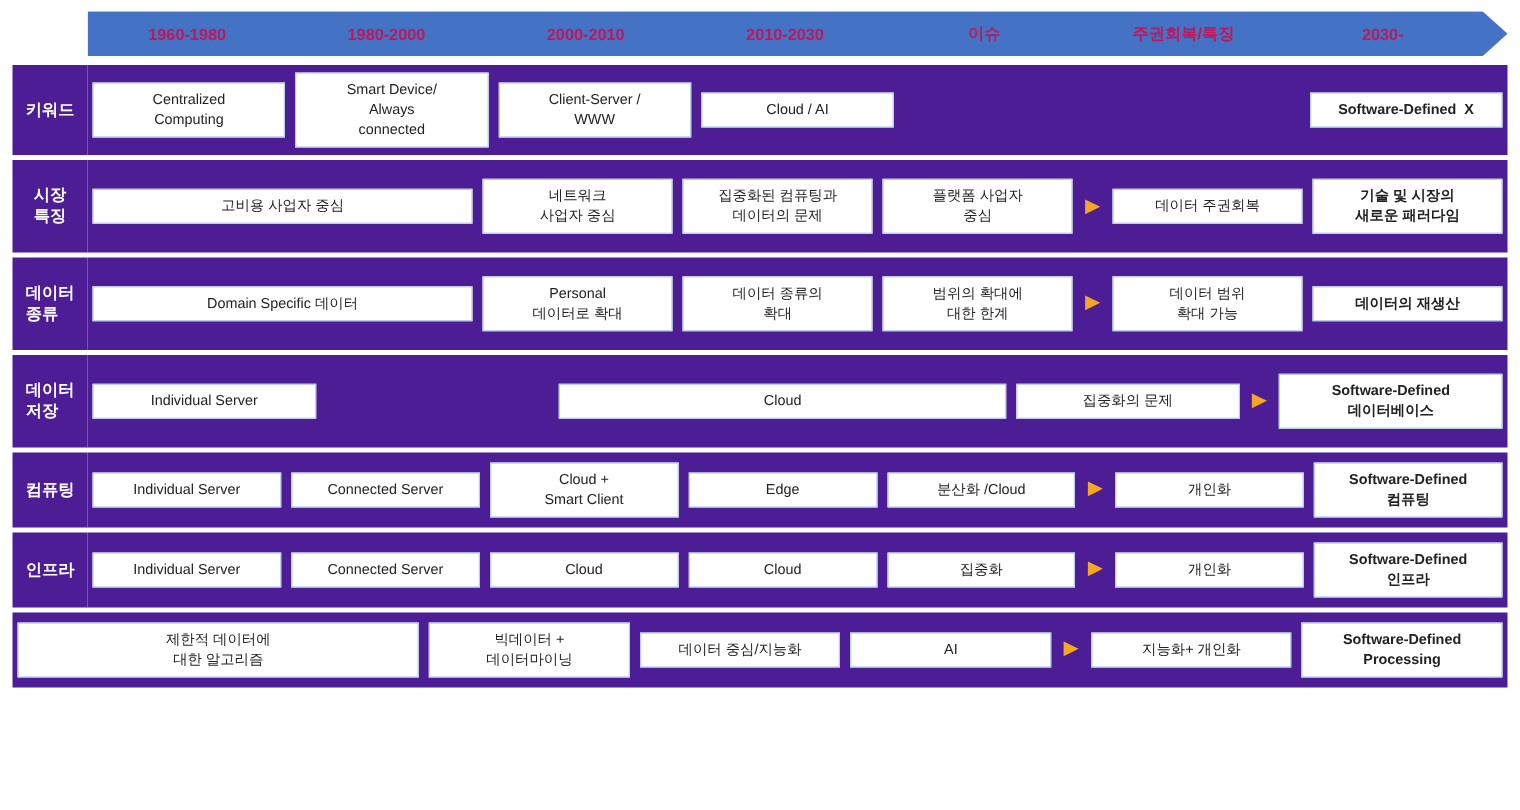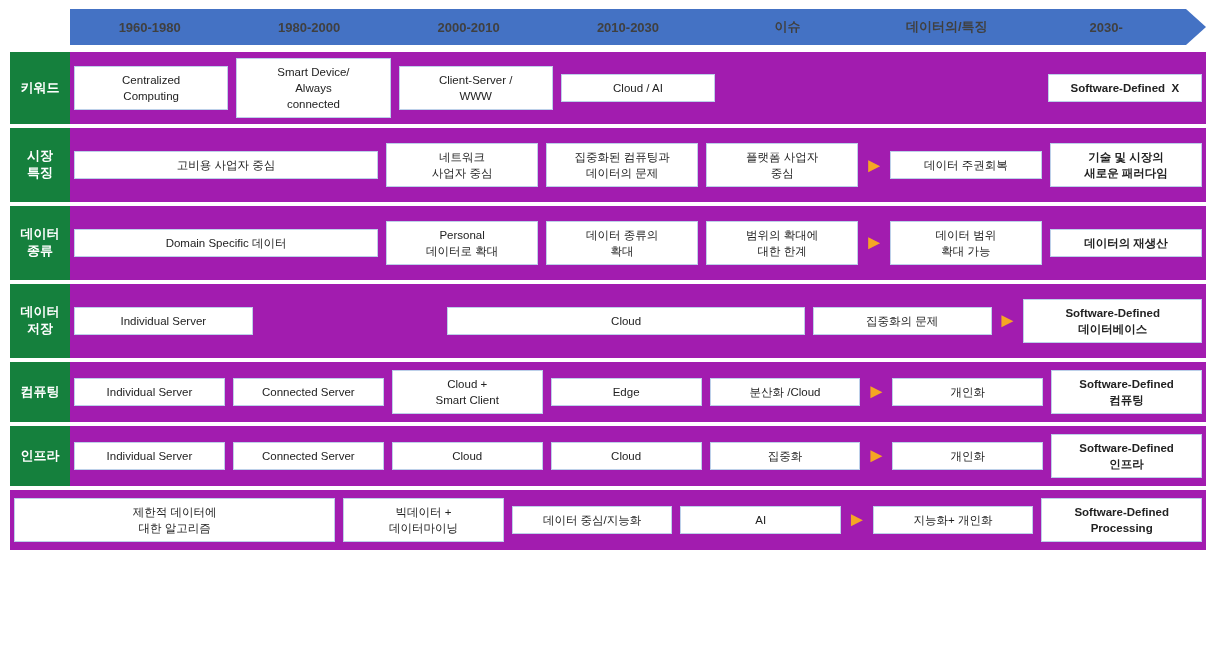--- a/index.html
+++ b/index.html
@@ -37,50 +37,50 @@
       display: flex;
       position: absolute;
       left: 60px;
       right: 20px;
       height: 36px;
       align-items: center;
     }
     .timeline-period {
       flex: 1;
       text-align: center;
-      color: #404040;
+      color: #be185d;
       font-weight: bold;
       font-size: 13px;
     }
     
     .row {
       display: flex;
       align-items: stretch;
       margin-bottom: 4px;
       min-height: 60px;
     }
     .row-label {
       width: 60px;
       min-width: 60px;
-      background: #15803d;
+      background: #4c1d95;
       color: white;
       display: flex;
       align-items: center;
       justify-content: center;
-      text-align: center;
+      text-align: left;
       font-size: 13px;
       font-weight: bold;
       line-height: 1.4;
       padding: 20px 2px;
     }
     .row-content {
       flex: 1;
       display: flex;
       align-items: center;
-      background: #a21caf;
+      background: #4c1d95;
       padding: 4px 0;
       gap: 0;
     }
     
     .col {
       flex: 1;
       display: flex;
       align-items: center;
       justify-content: center;
       padding: 2px 4px;
@@ -124,21 +124,21 @@
 
   <div class="timeline-header">
     <div style="width:60px; min-width:60px;"></div>
     <div class="timeline-arrow"></div>
     <div class="timeline-periods">
       <div class="timeline-period">1960-1980</div>
       <div class="timeline-period">1980-2000</div>
       <div class="timeline-period">2000-2010</div>
       <div class="timeline-period">2010-2030</div>
       <div class="timeline-period">이슈</div>
-      <div class="timeline-period">데이터의/특징</div>
+      <div class="timeline-period">주권회복/특징</div>
       <div class="timeline-period">2030-</div>
     </div>
   </div>
 
   <div class="row">
     <div class="row-label">키워드</div>
     <div class="row-content">
       <div class="col">
         <div class="cell">Centralized<br>Computing</div>
       </div>

